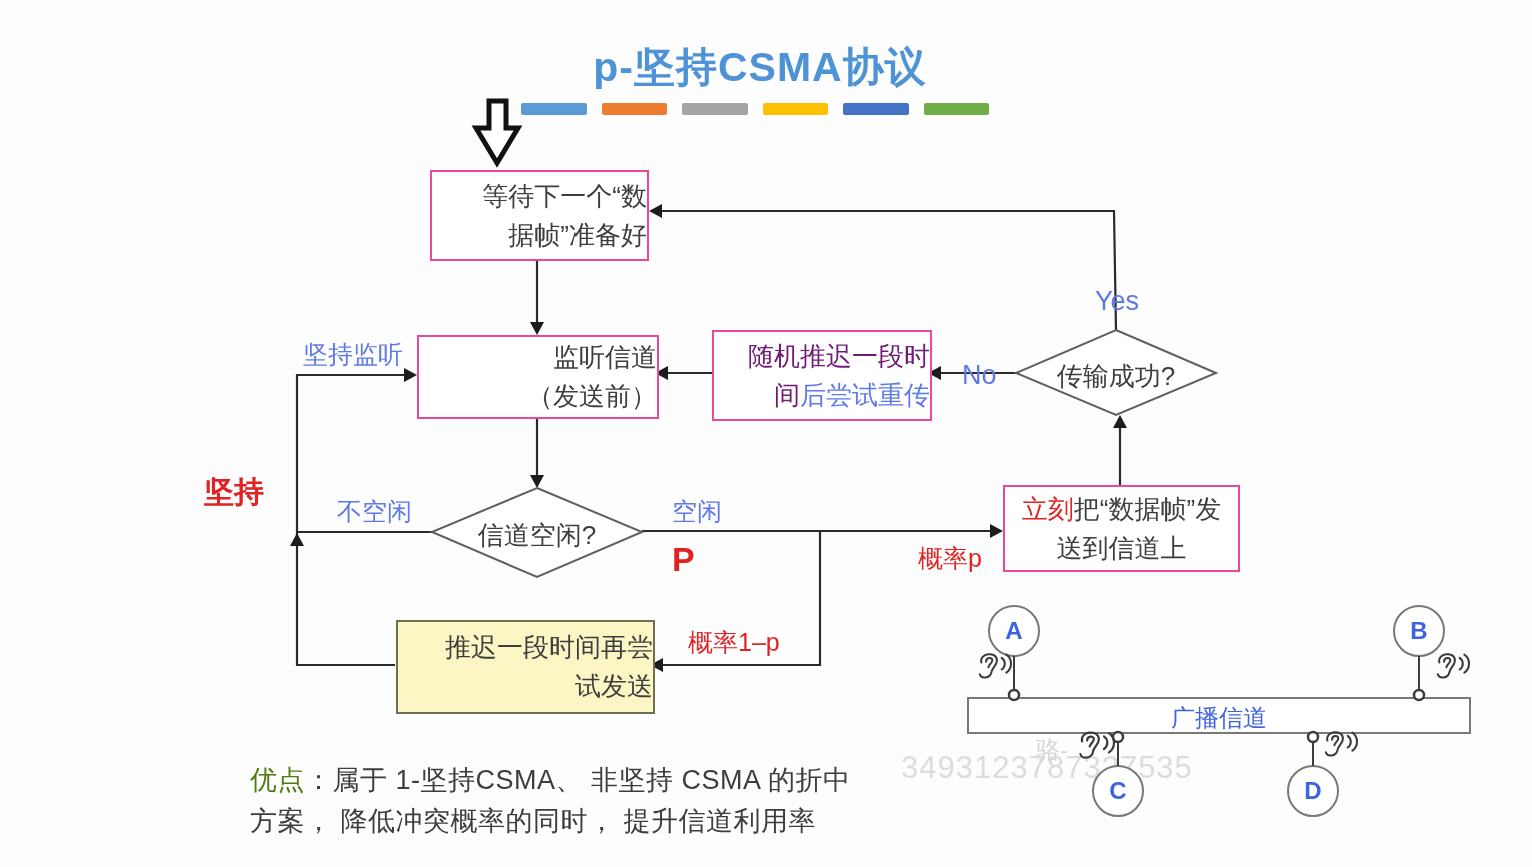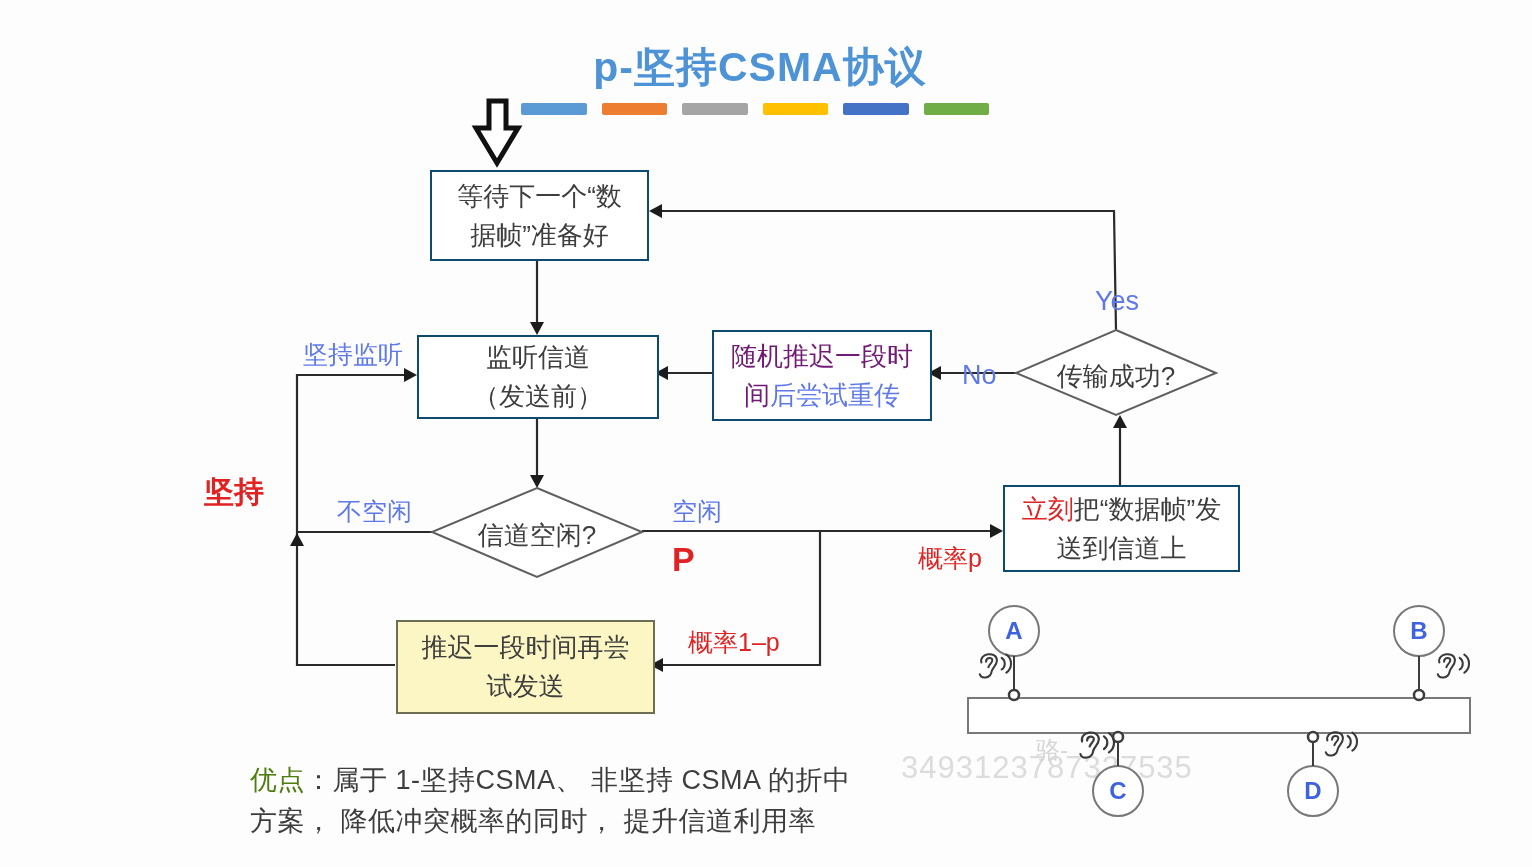--- a/index.html
+++ b/index.html
@@ -9,22 +9,22 @@
   }
   .abs{position:absolute;}
   #title{
     left:400px;top:40px;width:720px;text-align:center;
     font-size:41px;font-weight:bold;color:#4e93d6;letter-spacing:1px;
   }
   #divider{left:521px;top:103px;width:468px;height:12px;display:flex;gap:15px;}
   #divider .dash{flex:1;border-radius:2px;}
   svg.overlay{left:0;top:0;width:1532px;height:867px;pointer-events:none;}
   .fbox{
-    border:2px solid #0c4a6e;background:#ffffff;display:flex;flex-direction:column;
-    align-items:center;justify-content:center;text-align:center;
+    border:2px solid #ec4899;background:#ffffff;display:flex;flex-direction:column;
+    align-items:flex-end;justify-content:center;text-align:center;
     font-size:26px;line-height:39px;color:#3e3e3e;
   }
   .fbox.yellow{background:#fbf6c3;border-color:#6e6e52;}
   .dlabel{font-size:26px;color:#3e3e3e;text-align:center;}
   .blue{color:#5f79e8;}
   .green{color:#701a75;}
   .red{color:#e02222;}
   .lbl{font-size:25px;white-space:nowrap;}
   .node-letter{
     width:50px;text-align:center;font-size:24px;font-weight:bold;color:#3f63e0;
@@ -187,19 +187,20 @@
   <div class="lbl abs red" style="left:672px;top:540px;font-size:34px;font-weight:bold;">P</div>
   <div class="lbl abs red" style="left:918px;top:520px;margin-top:22px;">概率p</div>
   <div class="lbl abs red" style="left:688px;top:626px;">概率1–p</div>
   <div class="lbl abs blue" style="left:1095px;top:246px;font-size:27px;margin-top:40px;">Yes</div>
   <div class="lbl abs blue" style="left:962px;top:360px;font-size:27px;">No</div>
 
   <div class="node-letter abs" style="left:989px;top:617px;">A</div>
   <div class="node-letter abs" style="left:1394px;top:617px;">B</div>
   <div class="node-letter abs" style="left:1093px;top:777px;">C</div>
   <div class="node-letter abs" style="left:1288px;top:777px;">D</div>
+  <div id="channel-label" class="abs" style="left:1119px;top:702px;">广播信道</div>
 
   <div id="note" class="abs">
     <span class="optlabel">优点</span><span>：</span><span>属于 1-坚持CSMA、 非坚持 CSMA 的折中</span><br>
     <span>方案， 降低冲突概率的同时， 提升信道利用率</span>
   </div>
 
 </div>
 
 </body></html>

